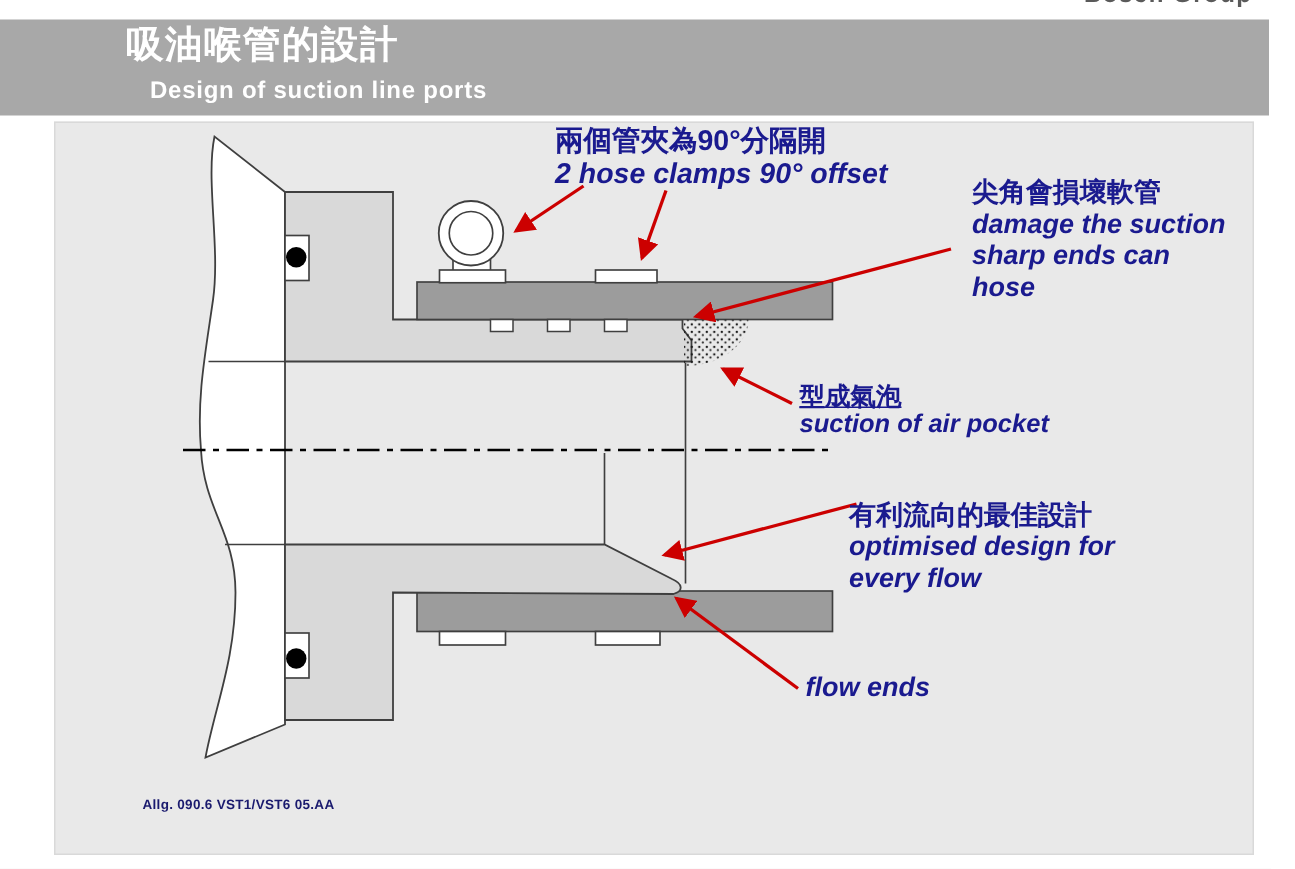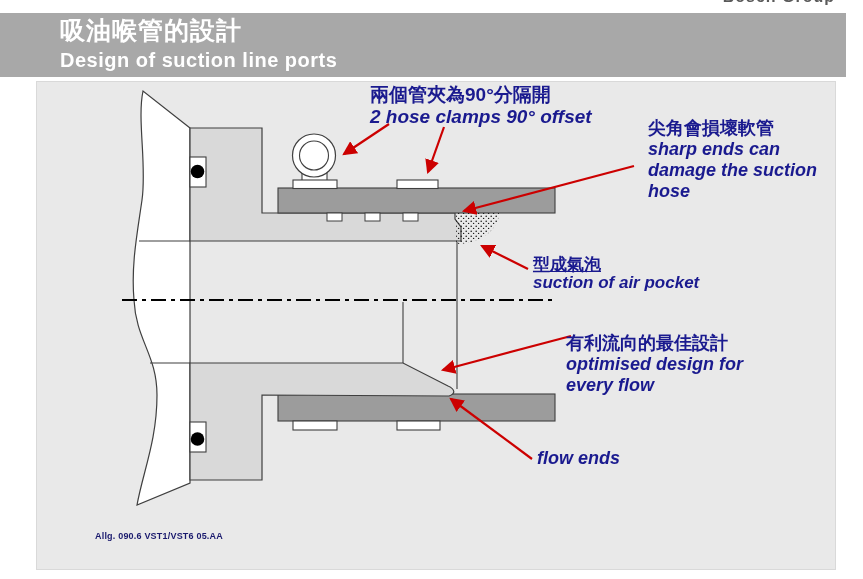--- a/index.html
+++ b/index.html
@@ -5,23 +5,23 @@
   html,body{margin:0;padding:0;background:#ffffff;font-family:"Liberation Sans",sans-serif;}
   #page{position:relative;width:863px;height:579px;background:#ffffff;overflow:hidden;}
 
   
   .brand-clip{position:absolute;top:0;right:28px;width:200px;height:6px;overflow:hidden;}
   .brand-clip span{display:block;margin-top:-12px;font-size:16px;font-weight:bold;
     color:#5a5a5a;text-align:right;letter-spacing:1px;}
 
   
   .title-band{position:absolute;left:0;top:13px;width:846px;height:64px;background:#a8a8a8;
-    color:#ffffff;padding-left:60px;box-sizing:border-box;}
+    color:#ffffff;padding-left:84px;box-sizing:border-box;}
   .title-zh{font-size:25px;font-weight:bold;line-height:31px;margin-top:2px;letter-spacing:1px;}
-  .title-en{font-size:20px;font-weight:bold;line-height:29px;letter-spacing:0.5px;}
+  .title-en{font-size:16px;font-weight:bold;line-height:29px;letter-spacing:0.5px;margin-left:16px;}
 
   
   .panel{position:absolute;left:36px;top:81px;width:800px;height:489px;background:#e9e9e9;
     border:1px solid #d9d9d9;box-sizing:border-box;}
 
   svg.diagram{position:absolute;left:0;top:0;}
 
   
   .note{position:absolute;color:#1a1a8f;white-space:nowrap;}
   .note .zh{font-weight:bold;font-style:normal;}
@@ -108,22 +108,22 @@
     <line x1="532" y1="459" x2="451" y2="399" stroke="#cc0000" stroke-width="2.2" marker-end="url(#arrow)"></line>
   </svg>
 
   <div class="note n-clamps">
     <div class="zh">兩個管夾為90°分隔開</div>
     <div class="en">2 hose clamps 90° offset</div>
   </div>
 
   <div class="note n-sharp">
     <div class="zh">尖角會損壞軟管</div>
+    <div class="en">damage the suction</div>
     <div class="en">sharp ends can</div>
-    <div class="en">damage the suction</div>
     <div class="en">hose</div>
   </div>
 
   <div class="note n-pocket u">
     <div class="zh">型成氣泡</div>
     <div class="en">suction of air pocket</div>
   </div>
 
   <div class="note n-opt">
     <div class="zh">有利流向的最佳設計</div>

